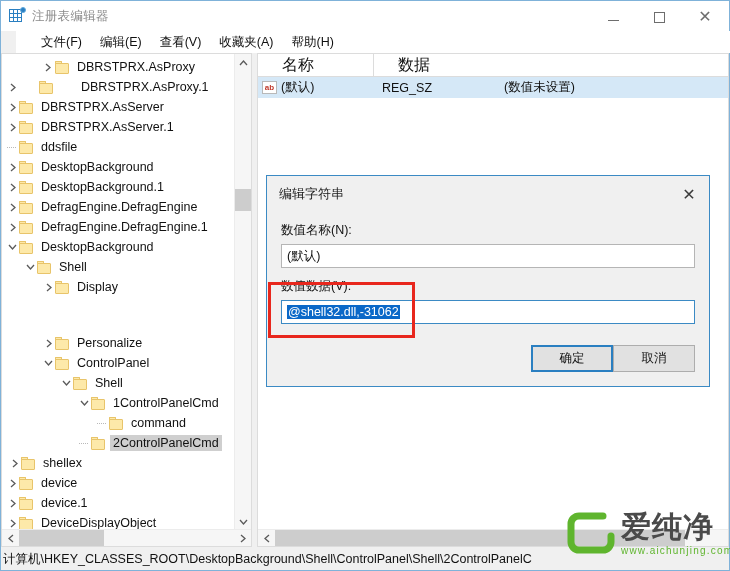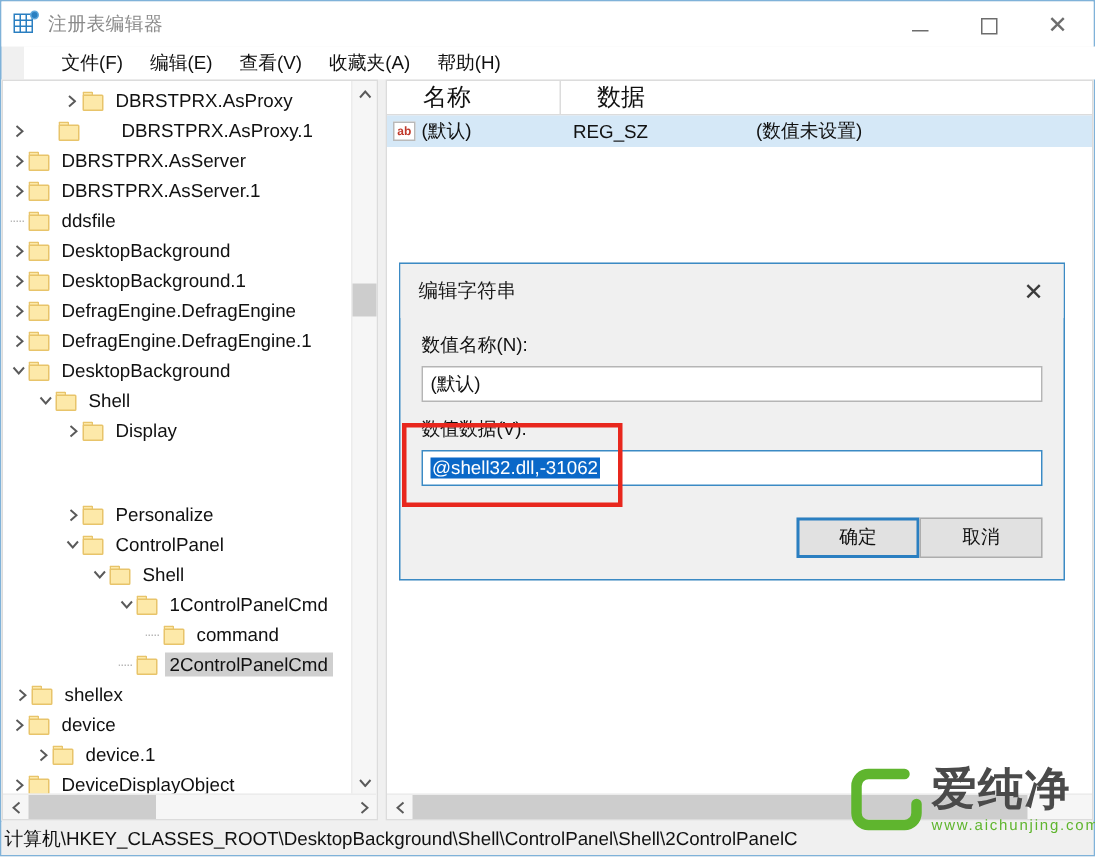--- a/index.html
+++ b/index.html
@@ -400,21 +400,21 @@
               <svg width="6" height="9" viewBox="0 0 6 9">
                 <path d="M1 1 L5 4.5 L1 8" fill="none" stroke="#5a5a5a" stroke-width="1.3"></path>
               </svg>
             </span>
             <span class="folder">
               <span class="ft"></span>
               <span class="fb"></span>
             </span>
             <span class="tlabel">device</span>
           </div>
-          <div class="tnode" style="padding-left: 4px; margin-left: 16px;">
+          <div class="tnode" style="padding-left: 4px;">
             <span class="twist">
               <svg width="6" height="9" viewBox="0 0 6 9">
                 <path d="M1 1 L5 4.5 L1 8" fill="none" stroke="#5a5a5a" stroke-width="1.3"></path>
               </svg>
             </span>
             <span class="folder">
               <span class="ft"></span>
               <span class="fb"></span>
             </span>
             <span class="tlabel">device.1</span>

